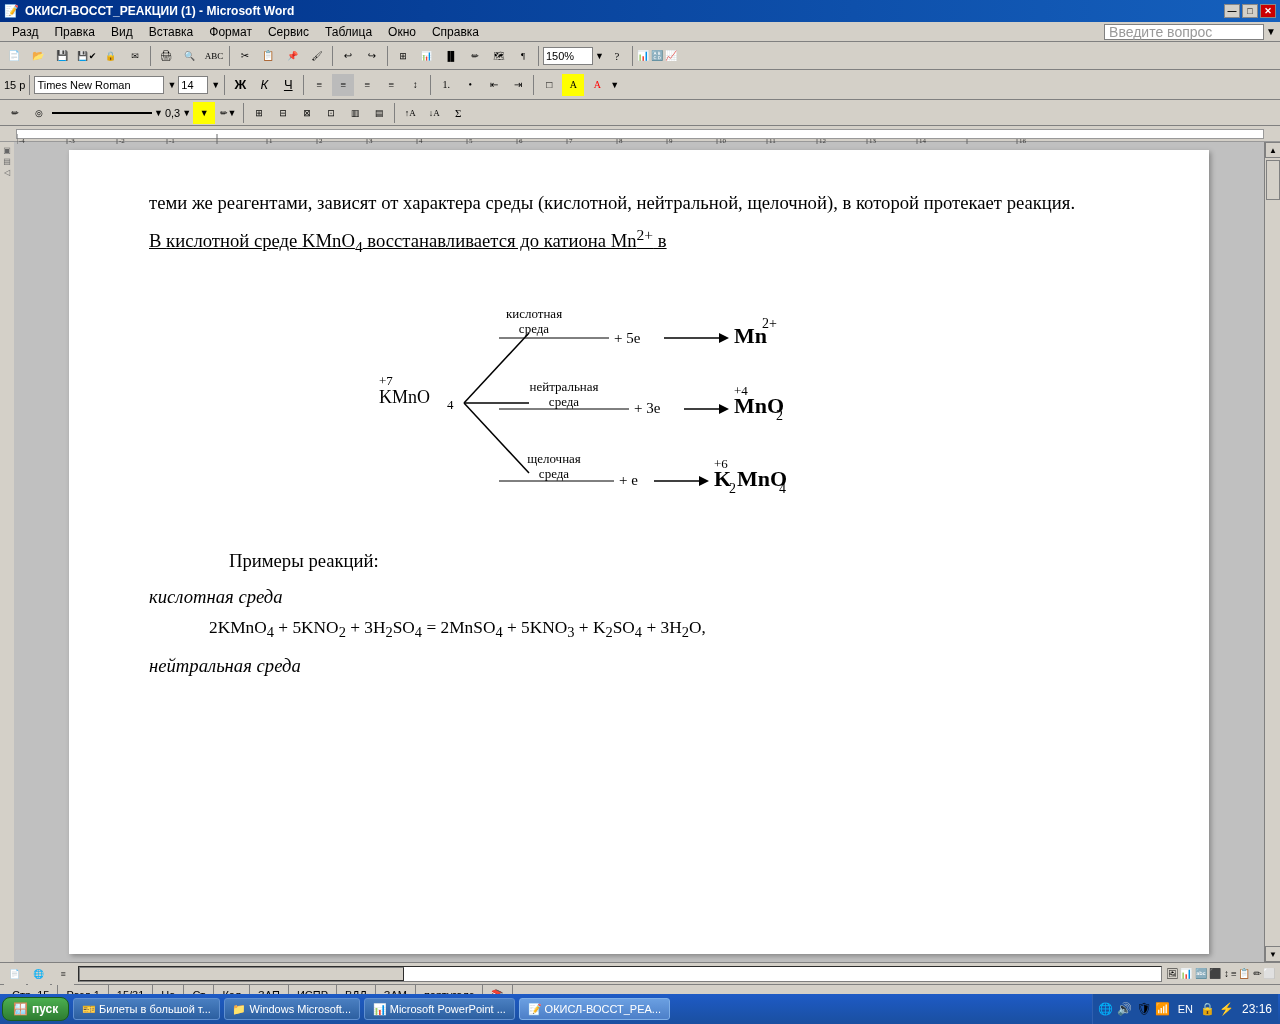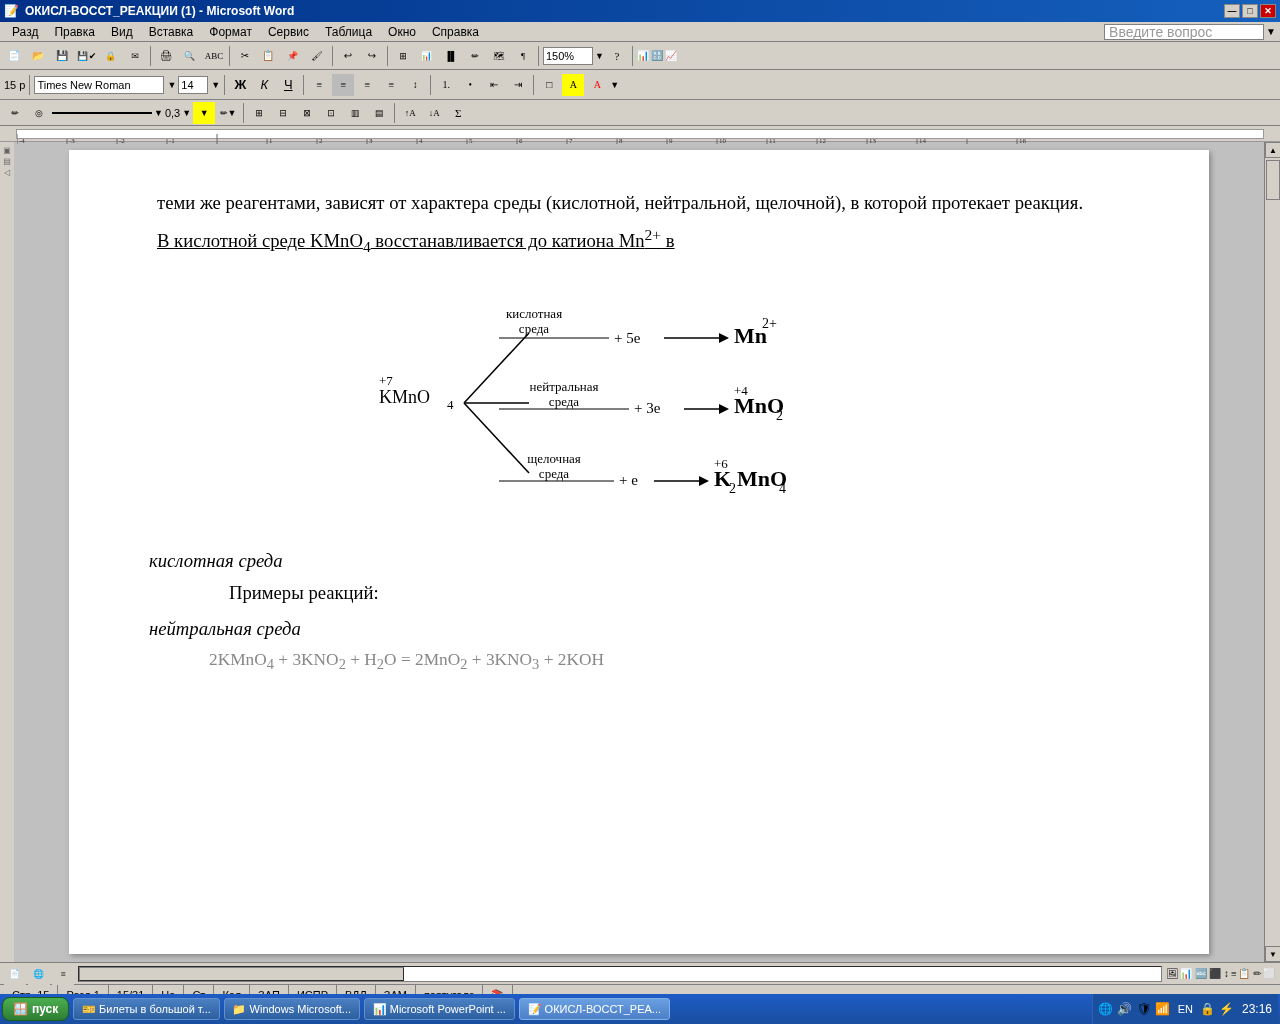--- a/index.html
+++ b/index.html
@@ -142,21 +142,20 @@
       padding: 40px 80px 40px 80px;
       font-family: 'Times New Roman', Times, serif;
       font-size: 14pt;
       line-height: 1.4;
     }
 
     .paragraph {
       text-align: justify;
       margin-bottom: 8px;
       font-size: 14pt;
-      margin-left: 8px;
     }
 
     
     .status-bar {
       background: #d4d0c8;
       height: 20px;
       display: flex;
       align-items: center;
       padding: 0 4px;
       font-family: Arial, sans-serif;
@@ -482,33 +481,33 @@
           <polygon points="400,203 410,208 400,213" fill="black"></polygon>
 
           <text x="415" y="213" font-family="Times New Roman, serif" font-size="22" font-weight="bold">K</text>
           <text x="430" y="220" font-family="Times New Roman, serif" font-size="14">2</text>
           <text x="438" y="213" font-family="Times New Roman, serif" font-size="22" font-weight="bold">MnO</text>
           <text x="480" y="220" font-family="Times New Roman, serif" font-size="14">4</text>
           <text x="415" y="195" font-family="Times New Roman, serif" font-size="13">+6</text>
         </svg>
       </div>
 
+      <p style="font-size:14pt;margin-bottom:10px;margin-left:80px;">
+        Примеры реакций:
+      </p>
+
       <p style="font-style:italic;font-size:14pt;margin-bottom:6px;margin-left:0;">
         кислотная среда
       </p>
-
-      <p style="font-size:14pt;margin-bottom:10px;margin-left:80px;">
-        Примеры реакций:
+      <p style="font-size:13pt;margin-left:60px;margin-bottom:10px;">
+        2KMnO<sub>4</sub> + 5KNO<sub>2</sub> + 3H<sub>2</sub>SO<sub>4</sub> = 2MnSO<sub>4</sub> + 5KNO<sub>3</sub> + K<sub>2</sub>SO<sub>4</sub> + 3H<sub>2</sub>O,
       </p>
 
       <p style="font-style:italic;font-size:14pt;margin-bottom:6px;">
         нейтральная среда
-      </p>
-      <p style="font-size:13pt;margin-left:60px;color:#888;">
-        2KMnO<sub>4</sub> + 3KNO<sub>2</sub> + H<sub>2</sub>O = 2MnO<sub>2</sub> + 3KNO<sub>3</sub> + 2KOH
       </p>
     </div>
   </div>
 
   <div style="width:16px;background:#d4d0c8;border-left:1px solid #808080;display:flex;flex-direction:column;">
     <div class="scroll-btn">▲</div>
     <div style="flex:1;background:#d4d0c8;position:relative;">
       <div class="scroll-thumb"></div>
     </div>
     <div class="scroll-btn">▼</div>

